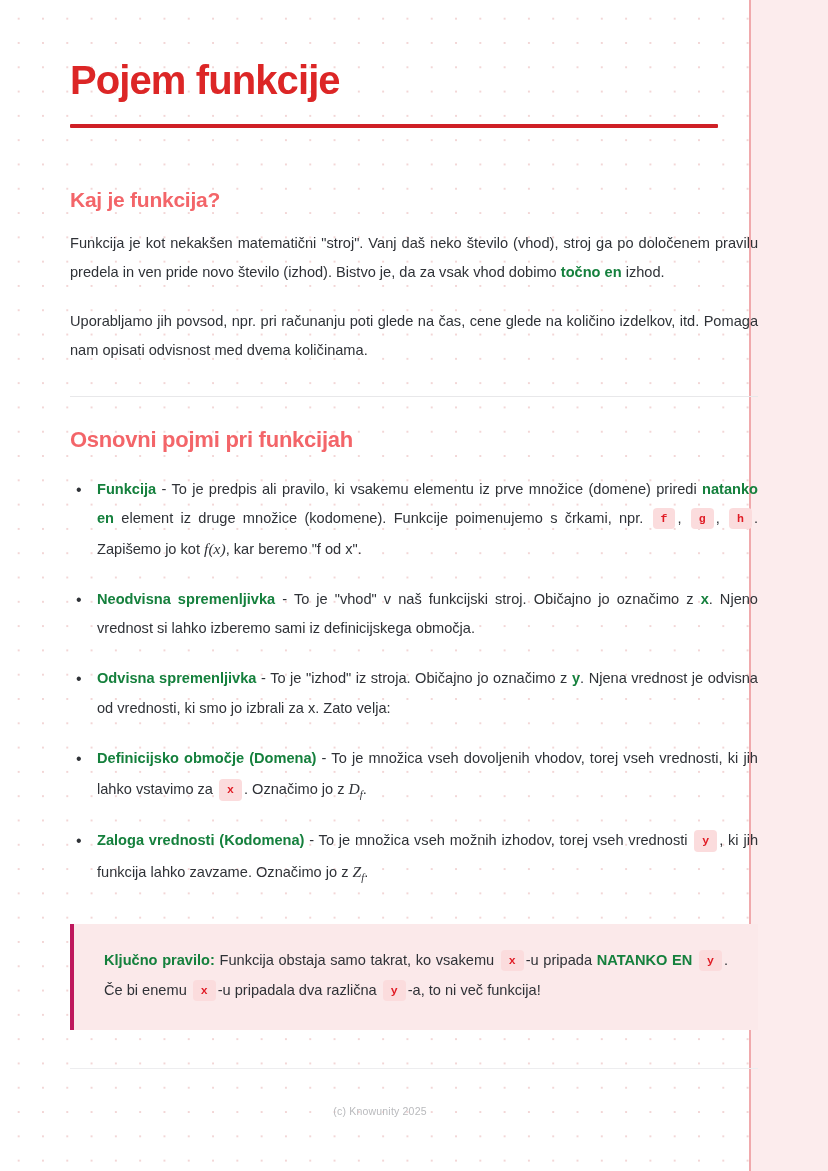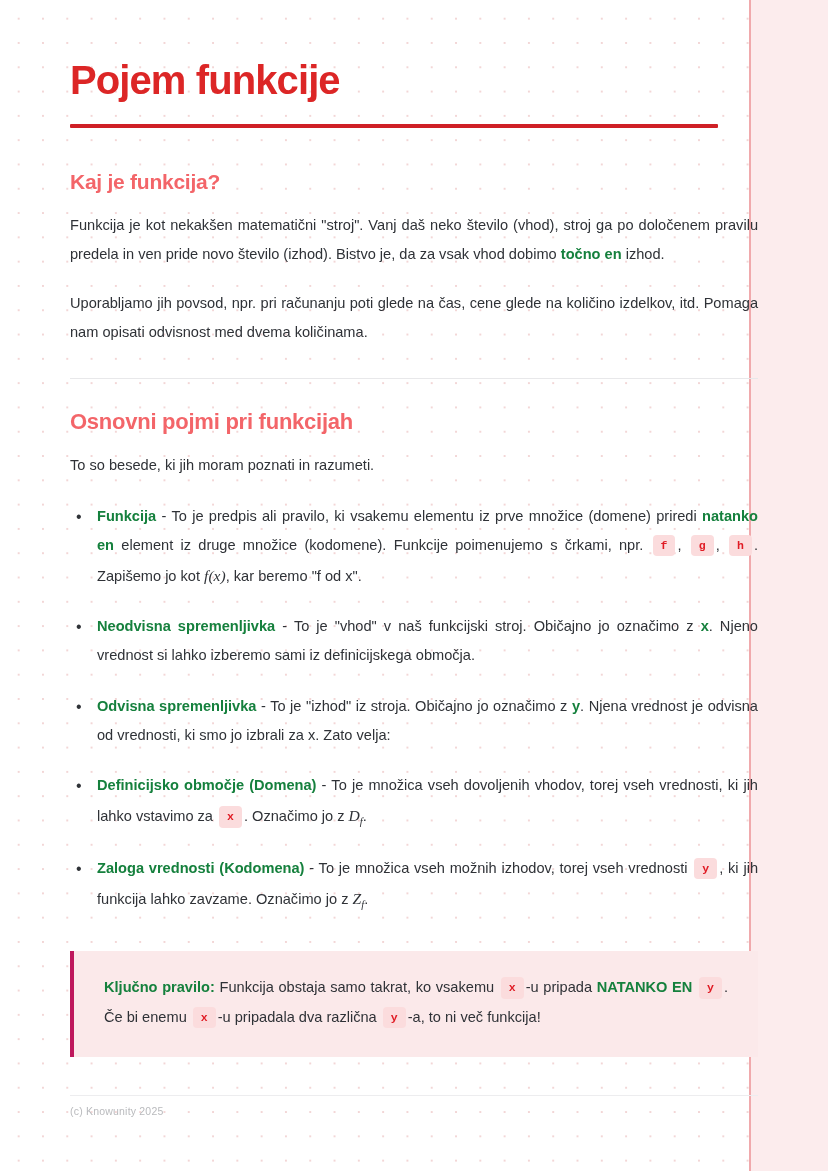--- a/index.html
+++ b/index.html
@@ -81,21 +81,21 @@
   }
 
   
   .section-heading {
     margin: 0;
     font-size: 21px;
     font-weight: 700;
     letter-spacing: -0.25px;
     color: #f36569;
   }
-  .section-heading.h-one  { margin-top: 42px; }
+  .section-heading.h-one  { margin-top: 60px; }
   .section-heading.h-two  { margin-top: 30px; font-size: 22px; }
 
   
   .para {
     margin: 17px 0 0 0;
     font-size: 14.6px;
     line-height: 2.0;
     color: #2f3237;
     text-align: justify;
     text-justify: inter-word;
@@ -196,21 +196,21 @@
     background: #ededef;
   }
   .footer {
     position: absolute;
     left: 0;
     top: 1101px;
     width: 760px;
     z-index: 2;
     padding: 0 70px;
     box-sizing: border-box;
-    text-align: left;
+    text-align: center;
   }
   .footer-text {
     font-size: 10.5px;
     color: #b9babd;
     letter-spacing: 0.2px;
   }
 </style>
 </head>
 <body>
 
@@ -228,21 +228,20 @@
     <h2 class="section-heading h-one">Kaj je funkcija?</h2>
 
     <p class="para">Funkcija je kot nekakšen matematični "stroj". Vanj daš neko število (vhod), stroj ga po določenem pravilu predela in ven pride novo število (izhod). Bistvo je, da za vsak vhod dobimo <b class="bold">točno en</b> izhod.</p>
 
     <p class="para tight">Uporabljamo jih povsod, npr. pri računanju poti glede na čas, cene glede na količino izdelkov, itd. Pomaga nam opisati odvisnost med dvema količinama.</p>
 
     <div class="soft-divider"></div>
 
     <h2 class="section-heading h-two">Osnovni pojmi pri funkcijah</h2>
 
-    <p class="para note">To so besede, ki jih moram poznati in razumeti.</p>
 
     <ul class="term-list">
       <li class="term-item">
         <b>Funkcija</b><span> - To je predpis ali pravilo, ki vsakemu elementu iz prve množice (domene) priredi <b class="bold">natanko en</b> element iz druge množice (kodomene). Funkcije poimenujemo s črkami, npr. <code class="chip">f</code>, <code class="chip">g</code>, <code class="chip">h</code>. Zapišemo jo kot <span class="math">f(x)</span>, kar beremo "f od x".</span>
       </li>
       <li class="term-item">
         <b>Neodvisna spremenljivka</b><span> - To je "vhod" v naš funkcijski stroj. Običajno jo označimo z <b class="bold">x</b>. Njeno vrednost si lahko izberemo sami iz definicijskega območja.</span>
       </li>
       <li class="term-item">
         <b>Odvisna spremenljivka</b><span> - To je "izhod" iz stroja. Običajno jo označimo z <b class="bold">y</b>. Njena vrednost je odvisna od vrednosti, ki smo jo izbrali za x. Zato velja: </span>

